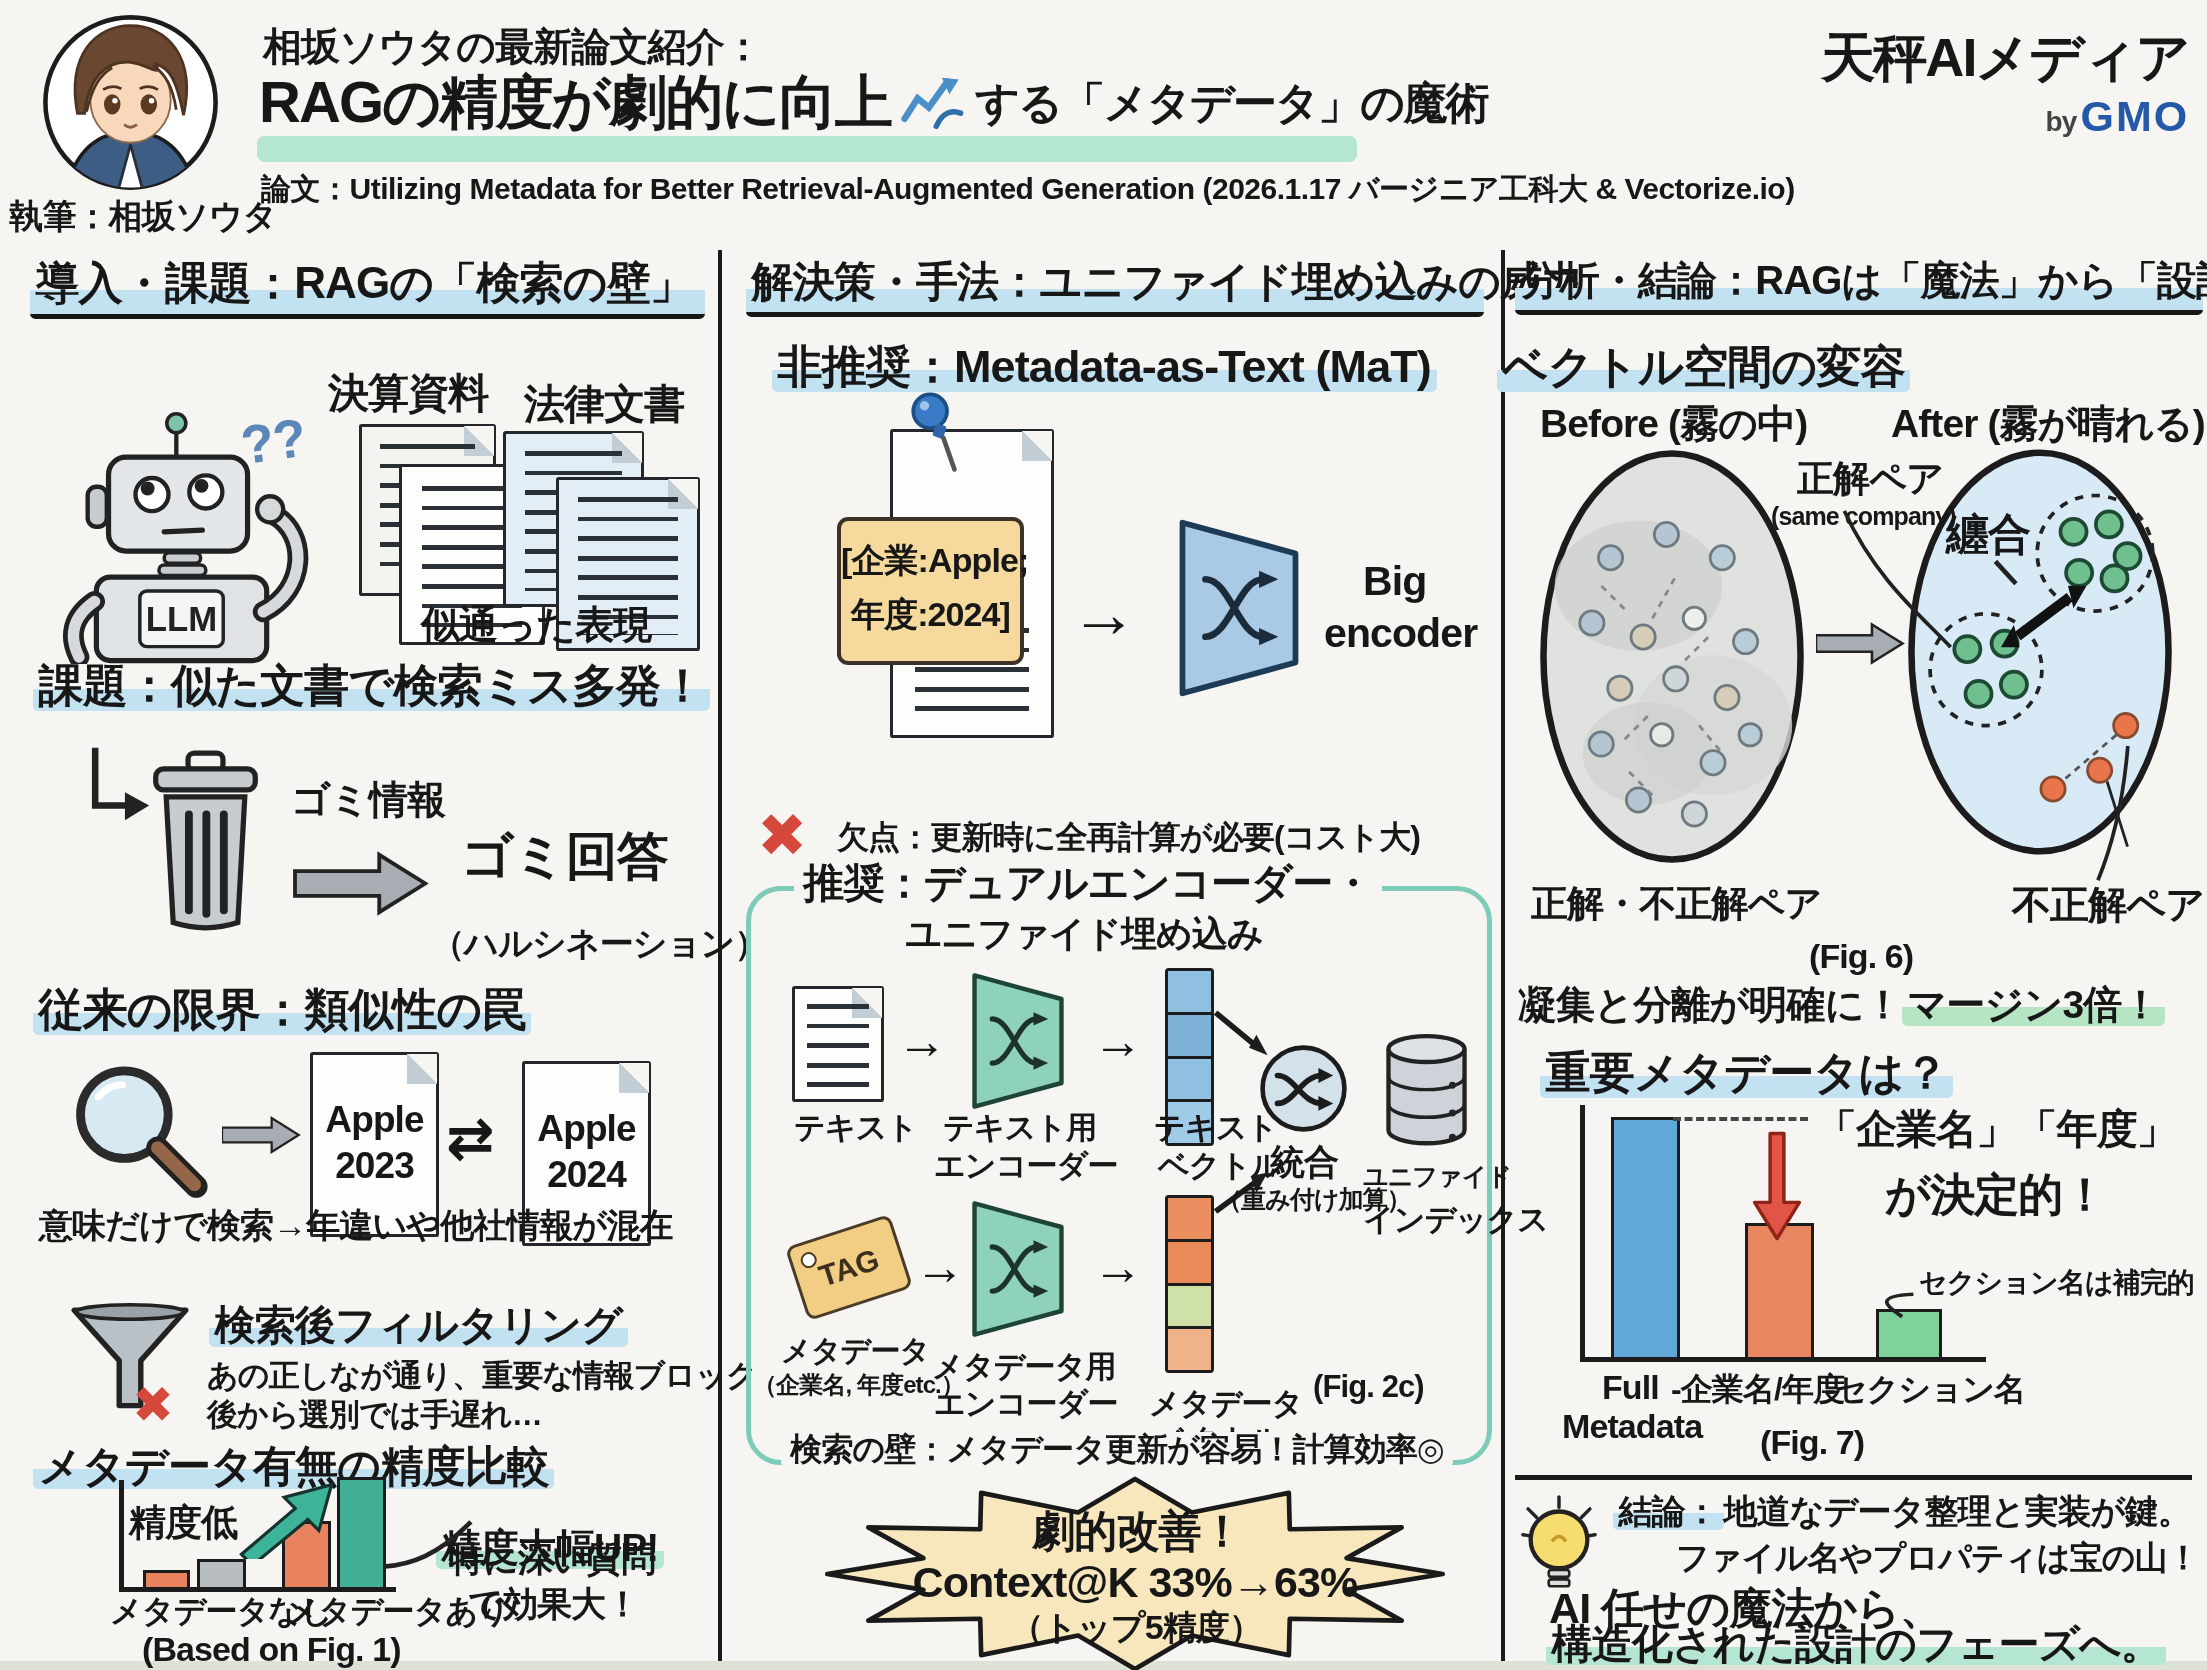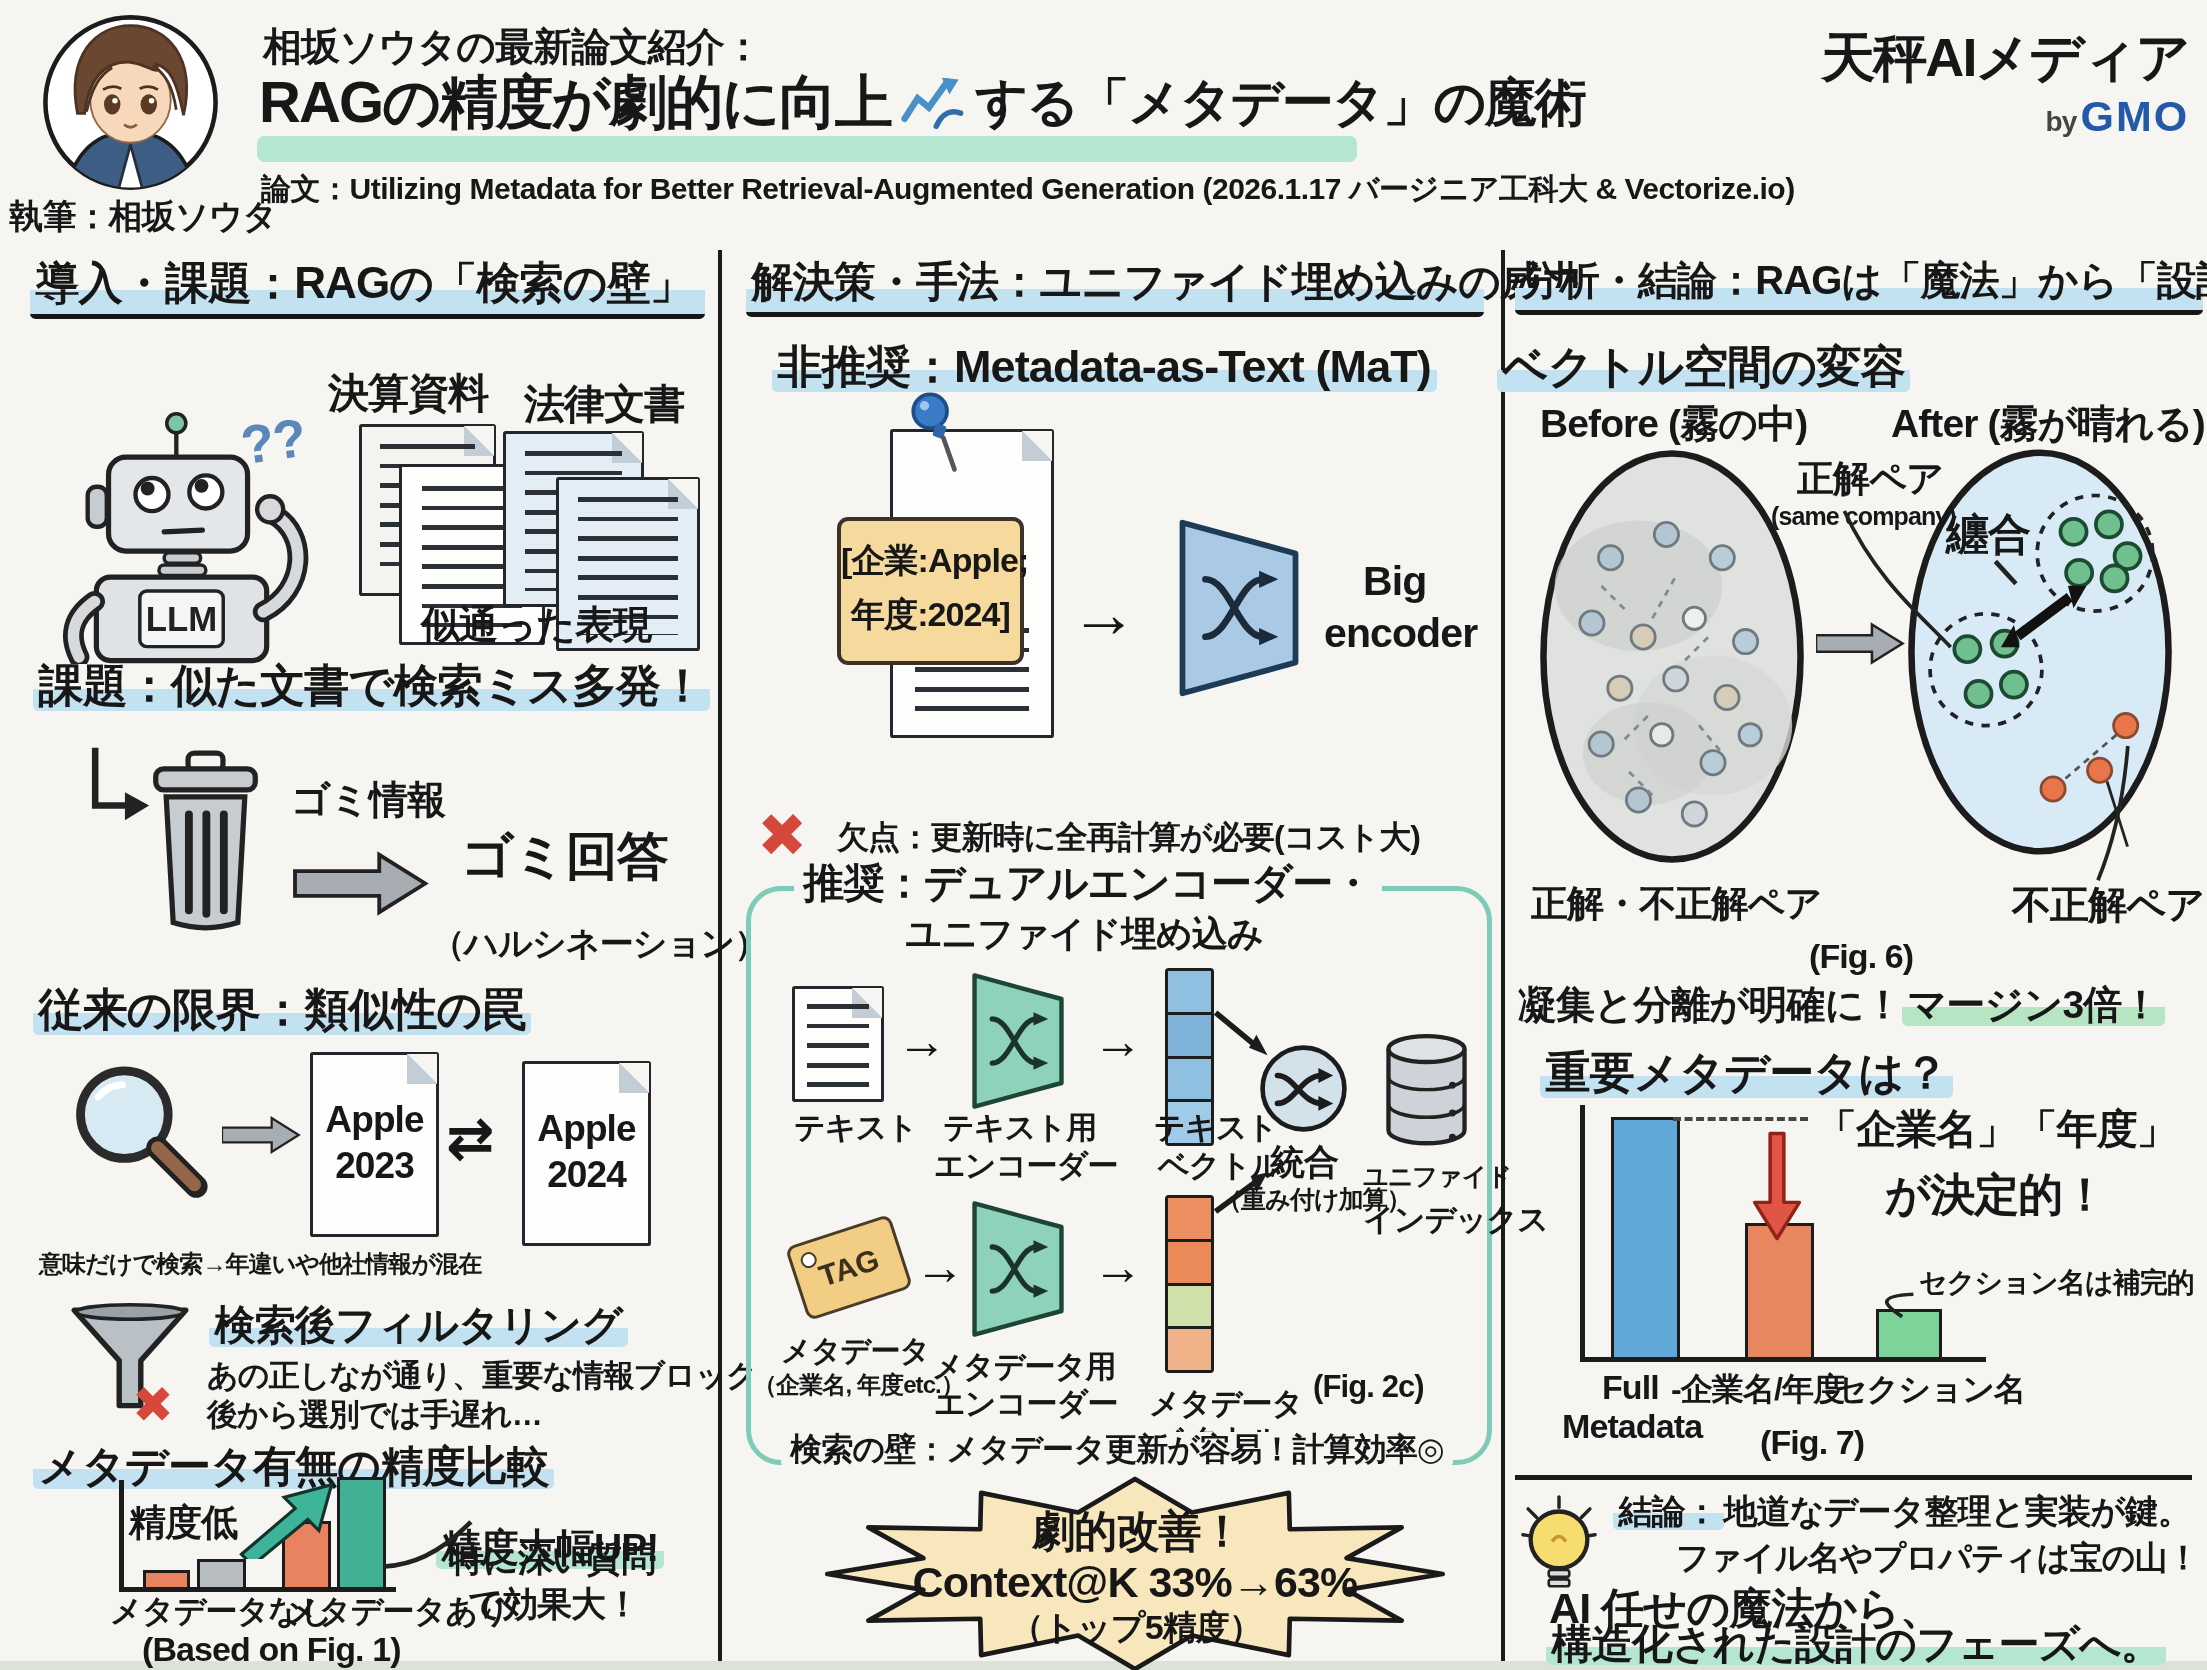--- a/index.html
+++ b/index.html
@@ -66,21 +66,21 @@
 
 <div class="t" style="left:263px;top:26px;font-size:39px;">相坂ソウタの最新論文紹介：</div>
 <div class="ab" style="left:257px;top:136px;width:1100px;height:26px;background:#b4e6d2;border-radius:7.5px;"></div>
 <div class="ab" style="left:259px;top:71px;display:flex;align-items:center;gap:7.5px;">
   <span class="t" style="position:static;font-size:58px;letter-spacing:-1.9px;">RAGの精度が劇的に向上</span>
   <svg width="69" height="60" viewBox="0 0 74 64">
     <path d="M6,50 L20,28 L32,38 L52,10" fill="none" stroke="#4a90c8" stroke-width="7" stroke-linecap="round"></path>
     <polygon points="46,6 64,8 54,24" fill="#4a90c8"></polygon>
     <path d="M40,58 C46,44 56,40 66,44" fill="none" stroke="#2f6ea8" stroke-width="6" stroke-linecap="round"></path>
   </svg>
-  <span class="t" style="position:static;font-size:52px;letter-spacing:-1.9px;">する「メタデータ」の魔術</span>
+  <span class="t" style="position:static;font-size:44px;letter-spacing:-1.9px;">する「メタデータ」の魔術</span>
 </div>
 <div class="t" style="left:261px;top:173px;font-size:30px;letter-spacing:-0.5px;">論文：Utilizing Metadata for Better Retrieval-Augmented Generation (2026.1.17 バージニア工科大 &amp; Vectorize.io)</div>
 
 <div class="t" style="left:1790px;top:28px;width:399px;font-size:54px;text-align:right;letter-spacing:-1.9px;">天秤AIメディア</div>
 <div class="ab" style="left:1939px;top:93px;width:250px;text-align:right;">
   <span class="t" style="position:static;font-size:28px;font-weight:700;color:#444;">by</span>
   <span class="t" style="position:static;font-size:43px;color:#2458a8;letter-spacing:1.9px;">GMO</span>
 </div>
 
 <div class="vline" style="left:718px;top:250px;height:1411px;"></div>
@@ -171,21 +171,21 @@
   <div class="t ctr" style="left:0;right:0;top:45px;font-size:37px;position:absolute;">Apple</div>
   <div class="t ctr" style="left:0;right:0;top:91px;font-size:37px;position:absolute;">2023</div>
 </div>
 <div class="t" style="left:446px;top:1107px;font-size:58px;">⇄</div>
 <div class="doc" style="left:522px;top:1061px;width:123px;height:179px;">
   <span class="fold"></span>
   <div class="t ctr" style="left:0;right:0;top:45px;font-size:37px;position:absolute;">Apple</div>
   <div class="t ctr" style="left:0;right:0;top:91px;font-size:37px;position:absolute;">2024</div>
 </div>
 
-<div class="t" style="left:39px;top:1251px;font-size:24px;">意味だけで検索→年違いや他社情報が混在</div>
+<div class="t" style="left:39px;top:1207px;font-size:34px;">意味だけで検索→年違いや他社情報が混在</div>
 
 <svg class="ab" style="left:67px;top:1303px;" width="126" height="117" viewBox="0 0 140 130">
   <polygon points="8,8 132,8 82,64 82,114 58,114 58,64" fill="#b9c0c6" stroke="#222" stroke-width="6" stroke-linejoin="round"></polygon>
   <ellipse cx="70" cy="10" rx="60" ry="8" fill="#9aa2a9" stroke="#222" stroke-width="4"></ellipse>
 </svg>
 <div class="t" style="left:132px;top:1378px;font-size:50px;color:#d6473c;">✖</div>
 <div class="t hlB" style="left:209px;top:1303px;font-size:41px;">検索後フィルタリング</div>
 <div class="t" style="left:207px;top:1359px;font-size:31px;">あの正しなが通り、重要な情報ブロック</div>
 <div class="t" style="left:207px;top:1398px;font-size:31px;">後から選別では手遅れ…</div>
 

